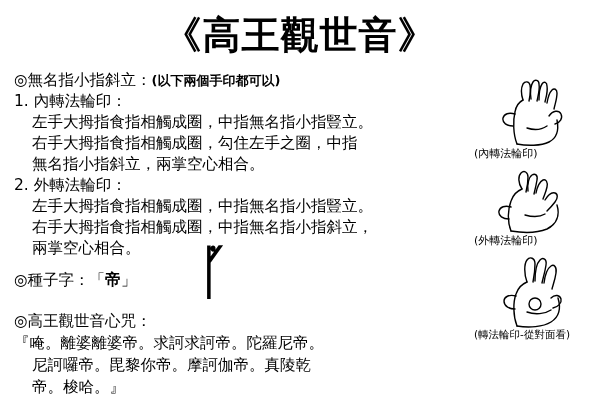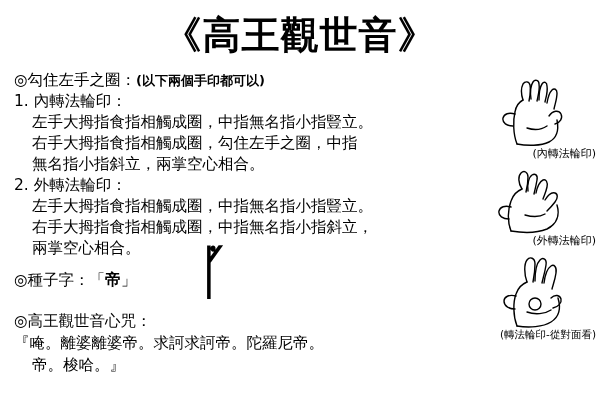--- a/index.html
+++ b/index.html
@@ -49,21 +49,21 @@
     font-size: 16px;
   }
   .mantra-line { font-size: 15.5px; line-height: 22px; }
   .figs {
     position: absolute;
     top: 66px;
     right: 4px;
     width: 122px;
   }
   .fig-block {
-    text-align: right;
+    text-align: left;
     margin-bottom: 6px;
   }
   .fig-cap {
     font-size: 11px;
     white-space: nowrap;
     margin-top: -2px;
   }
   .fig-cap.wide { font-size: 10.5px; }
   .hand {
     display: block;
@@ -82,21 +82,21 @@
 </head>
 <body>
 
 <div id="page">
 
   <div class="title">《高王觀世音》</div>
 
   <div class="content">
 
     <div class="line">
-      <span>◎勾住左手之圈：</span><span class="small-note">(以下兩個手印都可以)</span>
+      <span>◎無名指小指斜立：</span><span class="small-note">(以下兩個手印都可以)</span>
     </div>
 
     <div class="line">
       <span>1.</span>
       <span>內轉法輪印：</span>
     </div>
     <div class="line indent-1">左手大拇指食指相觸成圈，中指無名指小指豎立。</div>
     <div class="line indent-1">右手大拇指食指相觸成圈，勾住左手之圈，中指</div>
     <div class="line indent-1">無名指小指斜立，兩掌空心相合。</div>
 
@@ -107,20 +107,21 @@
     <div class="line indent-2">左手大拇指食指相觸成圈，中指無名指小指豎立。</div>
     <div class="line indent-2">右手大拇指食指相觸成圈，中指無名指小指斜立，</div>
     <div class="line indent-2">兩掌空心相合。</div>
 
     <div class="line" style="margin-top:10px;">
       <span>◎種子字：「</span><span class="seed">帝</span><span>」</span>
     </div>
 
     <div class="line" style="margin-top:20px;">◎高王觀世音心咒：</div>
     <div class="mantra-line">『唵。離婆離婆帝。求訶求訶帝。陀羅尼帝。</div>
+    <div class="mantra-line indent-1">尼訶囉帝。毘黎你帝。摩訶伽帝。真陵乾</div>
     <div class="mantra-line indent-1">帝。梭哈。』</div>
 
   </div>
 
   <div class="glyph-mark">ᚵ</div>
 
   <div class="figs">
 
     <div class="fig-block">
       <svg class="hand" width="96" height="72" viewBox="0 0 96 72">

